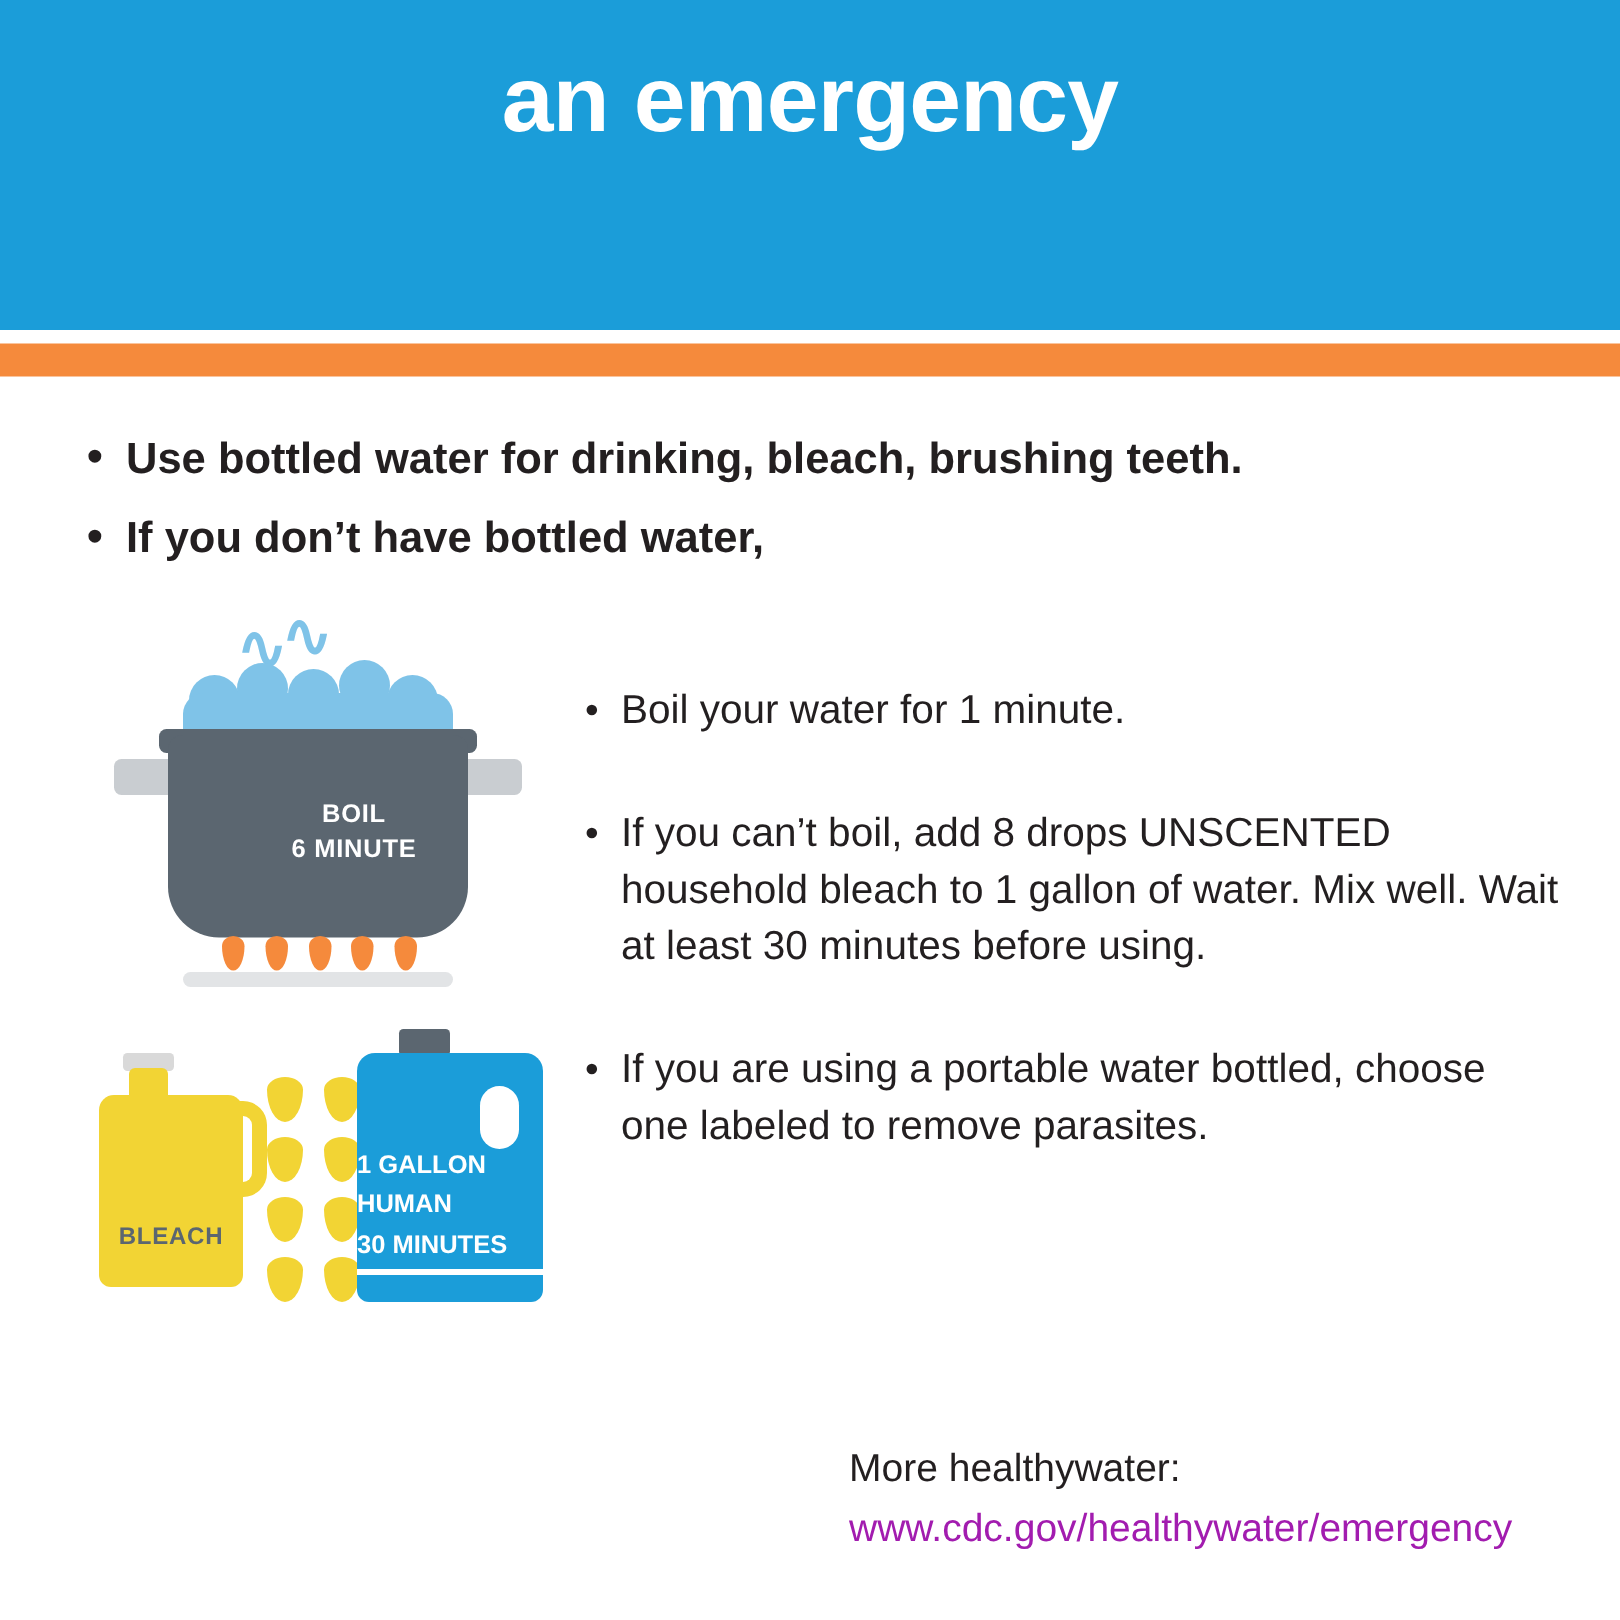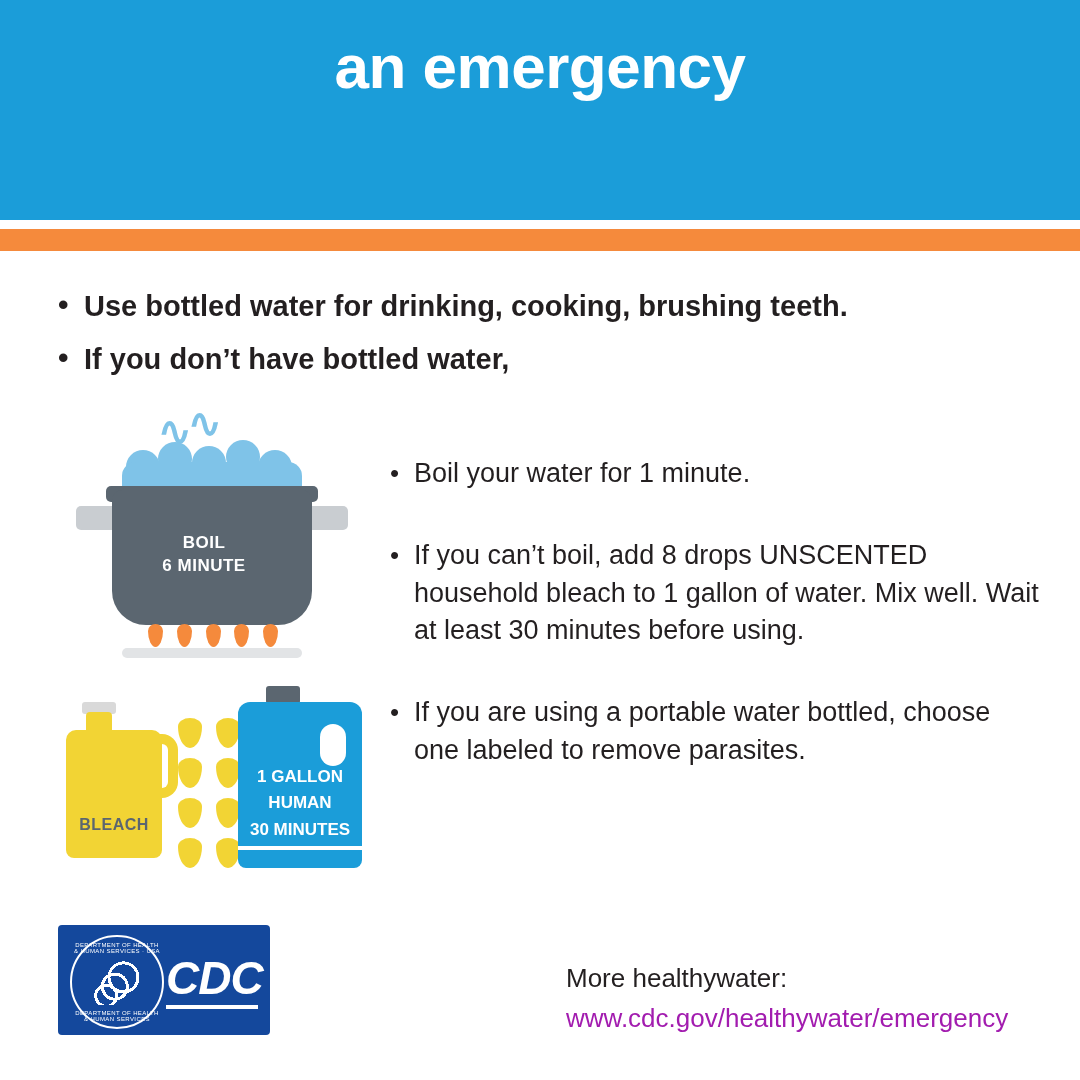--- a/index.html
+++ b/index.html
@@ -167,20 +167,21 @@
     position: absolute;
     left: 12px;
     top: 122px;
     width: 184px;
     text-align: center;
     color: #ffffff;
     font-size: 17px;
     font-weight: bold;
     line-height: 1.35;
     letter-spacing: 0.5px;
+    padding-left: 32px;
   }
   .flames {
     position: absolute;
     left: 48px;
     top: 214px;
     width: 130px;
     display: flex;
     justify-content: space-between;
   }
   .flame {
@@ -299,21 +300,20 @@
     top: 178px;
     width: 124px;
     height: 4px;
     background: #ffffff;
   }
   .jug-text {
     position: absolute;
     left: 180px;
     top: 96px;
     width: 124px;
-    text-align: center;
     color: #ffffff;
     font-size: 17px;
     font-weight: bold;
     line-height: 1.55;
   }
 
   
   .footer {
     position: absolute;
     left: 0;
@@ -411,21 +411,21 @@
 
   <div class="header-band"></div>
   <div class="header-title">
     <div>an emergency</div>
   </div>
   <div class="orange-band"></div>
 
   <div class="top-bullets">
     <div class="top-bullet">
       <span class="dot">•</span>
-      <span>Use bottled water for drinking, cooking, brushing teeth.</span>
+      <span>Use bottled water for drinking, bleach, brushing teeth.</span>
     </div>
     <div class="top-bullet">
       <span class="dot">•</span>
       <span>If you don’t have bottled water,</span>
     </div>
   </div>
 
   <div class="middle">
 
     <div class="pot-art">
@@ -496,27 +496,18 @@
         <span class="txt">If you can’t boil, add 8 drops UNSCENTED household bleach to 1 gallon of water. Mix well. Wait at least 30 minutes before using.</span>
       </div>
       <div class="rb">
         <span class="dot">•</span>
         <span class="txt">If you are using a portable water bottled, choose one labeled to remove parasites.</span>
       </div>
     </div>
   </div>
 
   <div class="footer">
-    <div class="cdc-logo-box">
-      <div class="hhs-seal">
-        <div class="seal-text-top">DEPARTMENT OF HEALTH &amp; HUMAN SERVICES · USA</div>
-        <div class="swoosh"></div>
-        <div class="seal-text-bottom">DEPARTMENT OF HEALTH &amp; HUMAN SERVICES</div>
-      </div>
-      <div class="cdc-word">CDC</div>
-      <div class="cdc-underline"></div>
-    </div>
 
 
     <div class="more-info">More healthywater:</div>
     <a class="more-url" href="#" style="text-decoration:none;">www.cdc.gov/healthywater/emergency</a>
   </div>
 </div>
 
 </body></html>

